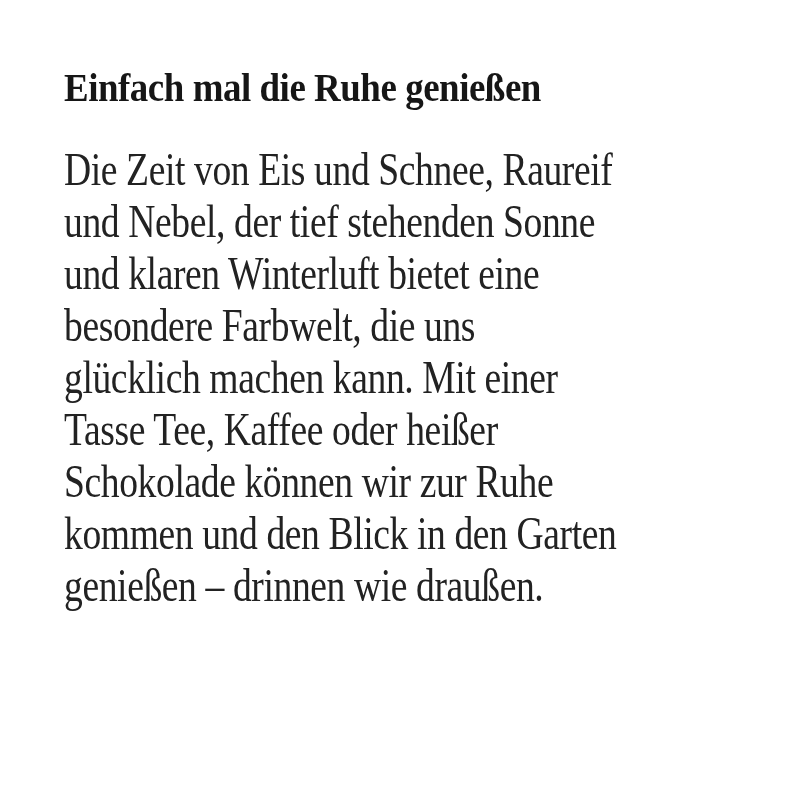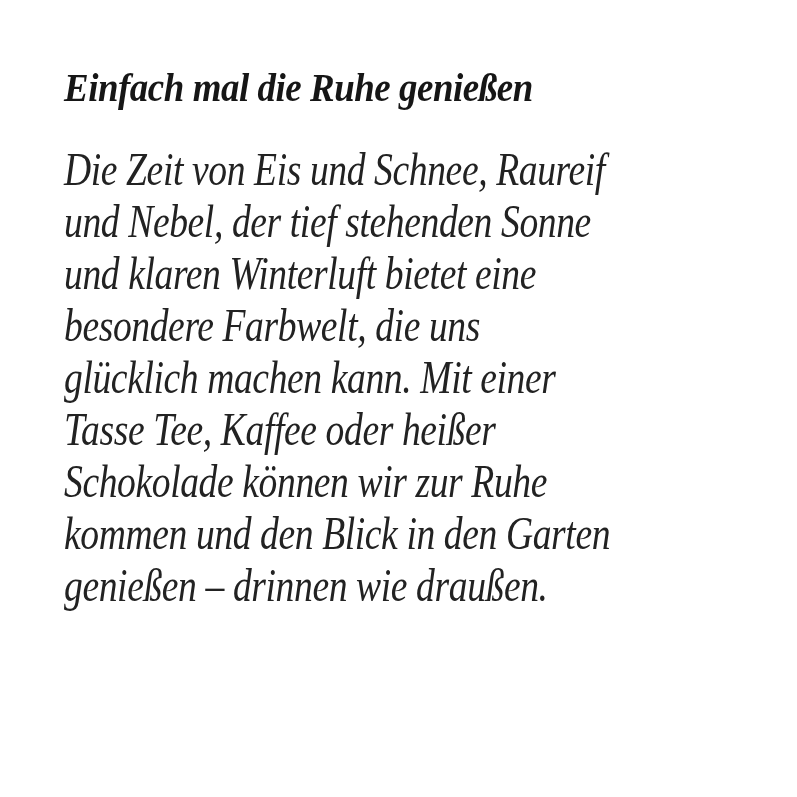--- a/index.html
+++ b/index.html
@@ -8,21 +8,20 @@
     background: #ffffff;
   }
   .page {
     position: relative;
     width: 797px;
     height: 797px;
     background: #ffffff;
     box-sizing: border-box;
     overflow: hidden;
     font-family: "Liberation Serif", "DejaVu Serif", serif;
-    font-style: italic;
   }
   .article {
     position: absolute;
     top: 66px;
     left: 64px;
     right: 40px;
   }
   .article-heading {
     margin: 0;
     font-size: 41px;

